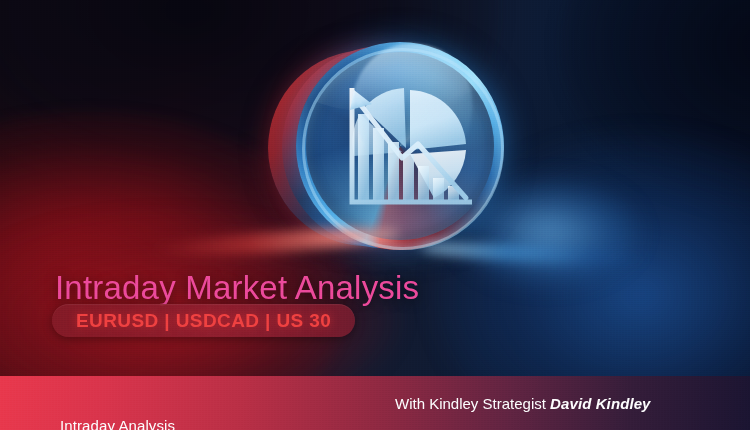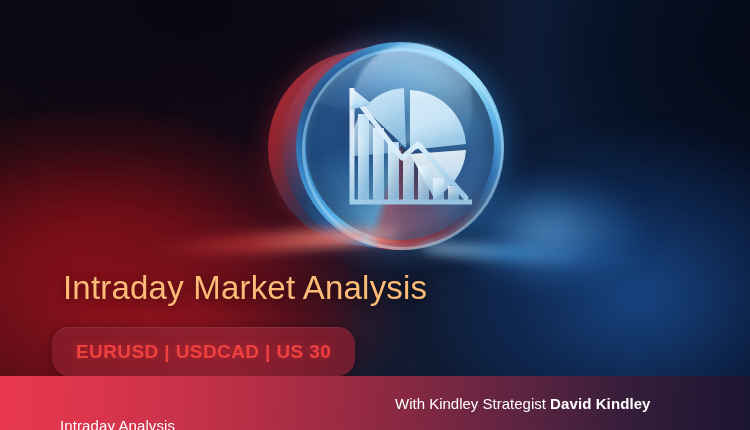--- a/index.html
+++ b/index.html
@@ -279,32 +279,31 @@
   }
 
   
   .title {
     position: absolute;
     left: 55px;
     top: 268px;
     font-size: 33px;
     line-height: 40px;
     font-weight: 400;
-    color: #fdba74;
+    color: #ec4899;
     letter-spacing: 0.2px;
     text-shadow: 0 2px 12px rgba(0,0,0,0.55);
     white-space: nowrap;
-    margin-left: 8px;
   }
   .pill {
     position: absolute;
     left: 52px;
-    top: 327px;
+    top: 304px;
     height: 33px;
-    padding: 8px 24px;
+    padding: 0 24px;
     display: flex;
     align-items: center;
     border-radius: 17px;
     background: linear-gradient(95deg, rgba(128,26,38,0.95) 0%, rgba(142,32,48,0.92) 55%, rgba(118,28,46,0.88) 100%);
     box-shadow: 0 2px 10px rgba(0,0,0,0.35), inset 0 1px 0 rgba(255,255,255,0.06);
   }
   .pill-text {
     font-size: 19px;
     font-weight: 700;
     color: #ef3f3f;
@@ -344,20 +343,21 @@
   .bar-right {
     position: absolute;
     left: 395px;
     font-size: 15px;
     color: #fdfdfe;
     white-space: nowrap;
   }
   .bar-right .strong {
     font-weight: 700;
     letter-spacing: 0.1px;
+    font-style: italic;
   }
 </style>
 </head>
 <body>
 
 <div id="banner">
 
   <div class="bg-base"></div>
   <div class="glow glow-dark-top"></div>
   <div class="glow glow-red-left"></div>

